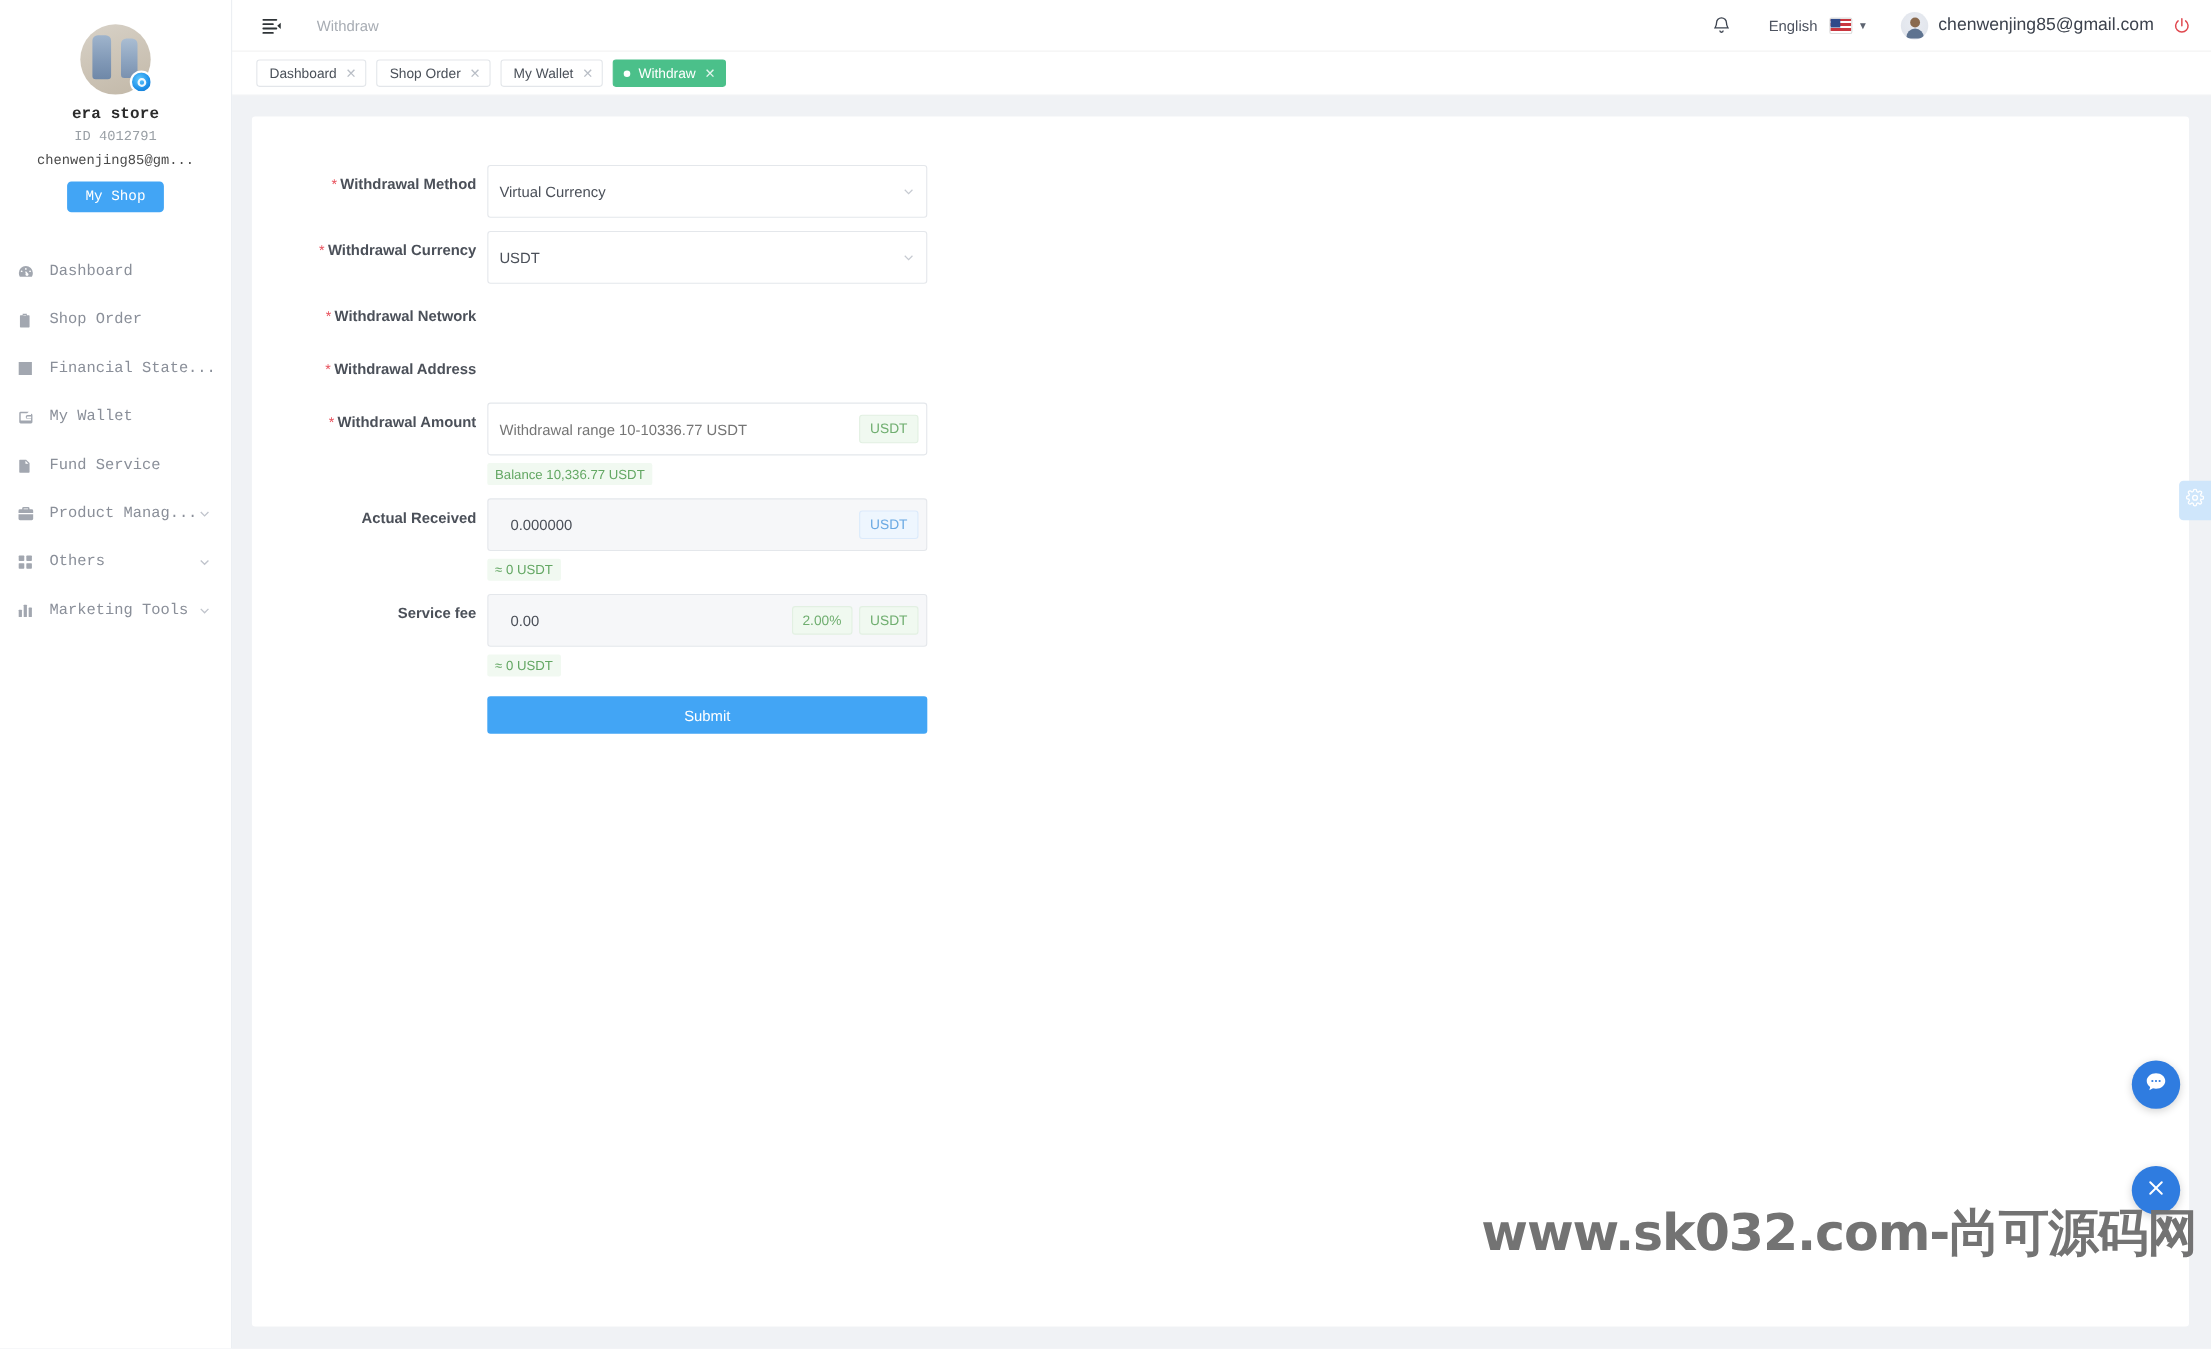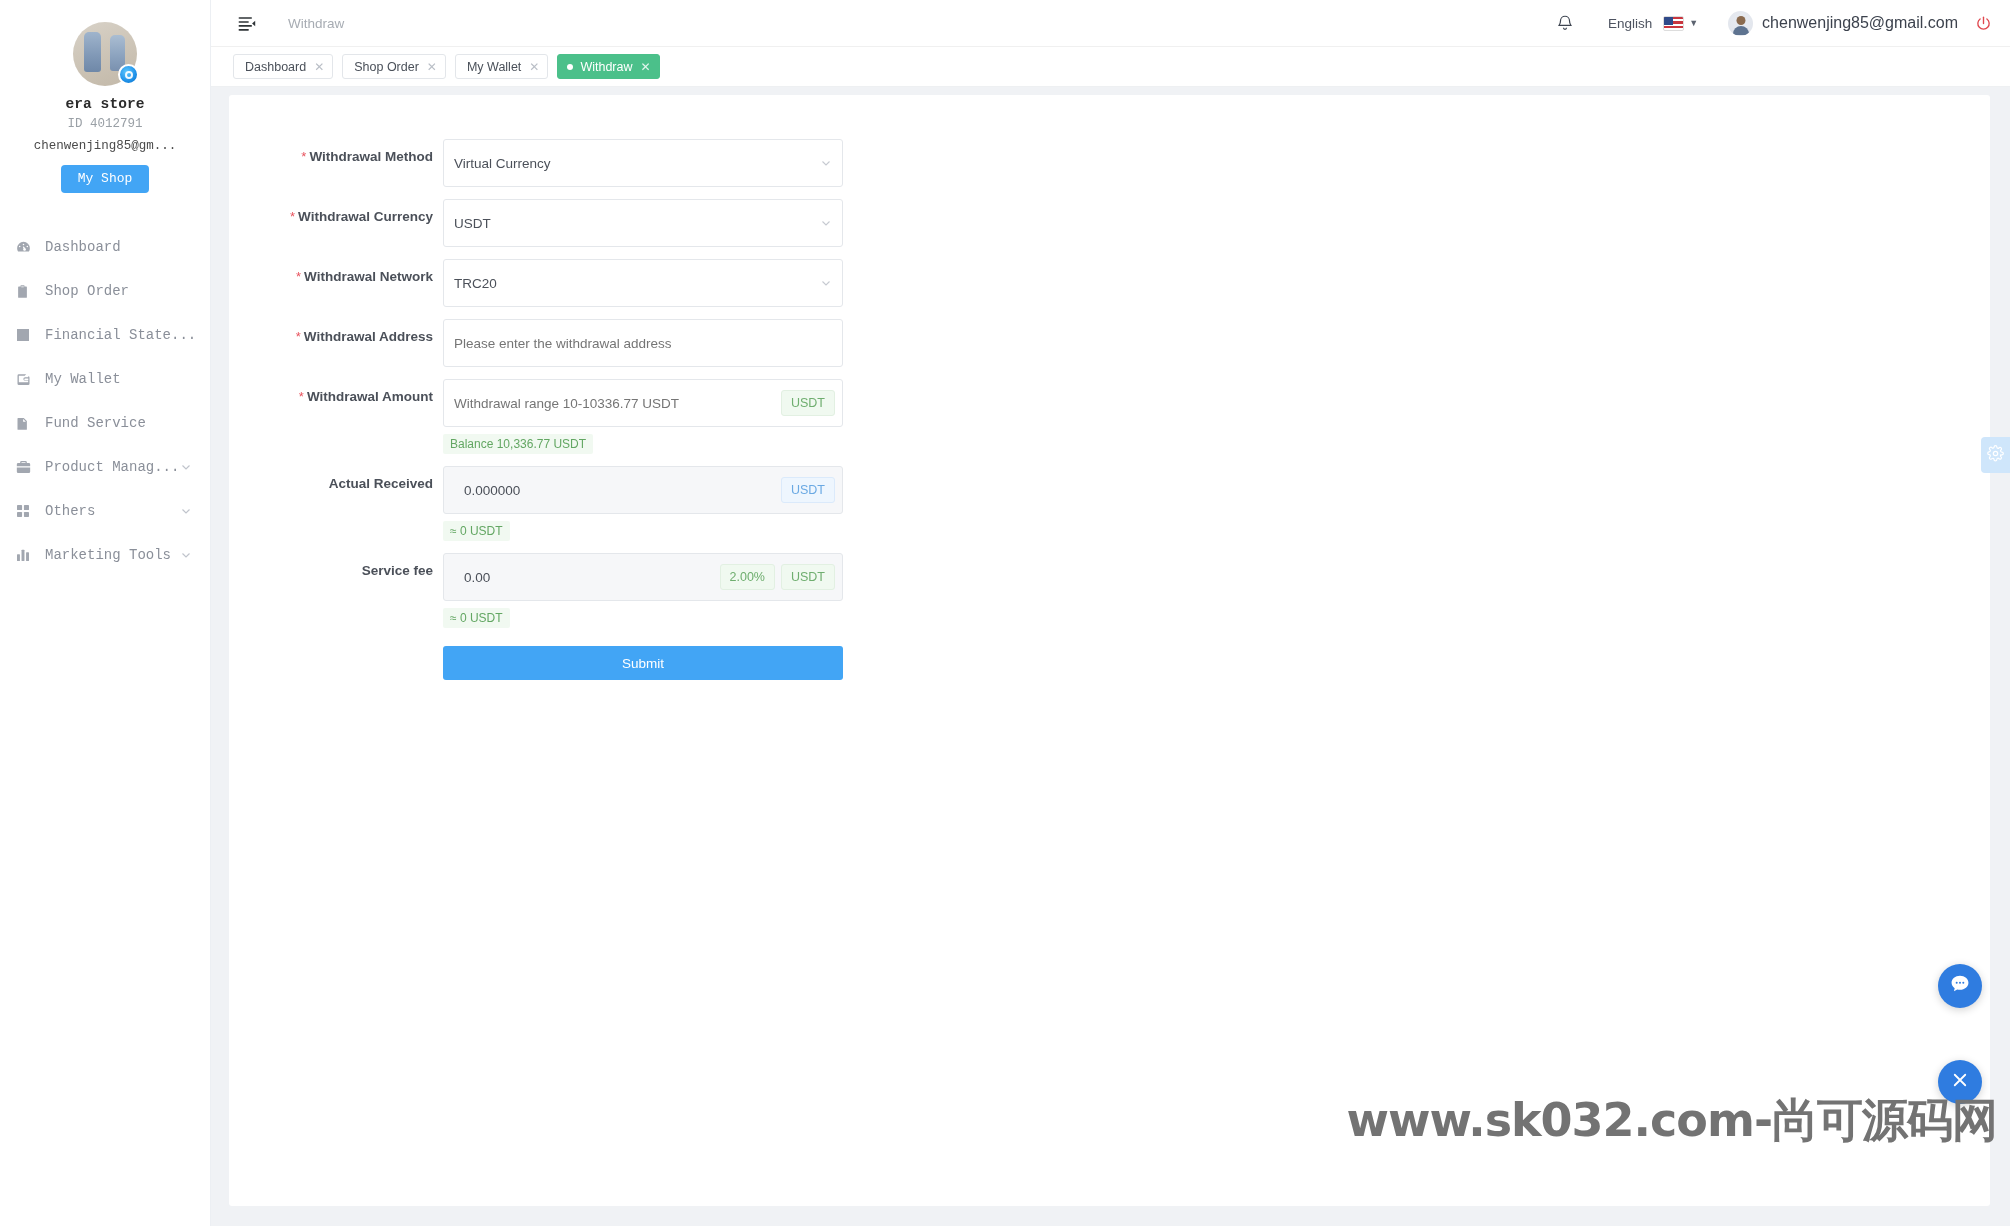--- a/index.html
+++ b/index.html
@@ -135,21 +135,21 @@
   .tab.active {
     background: #4bc08a; border-color: #4bc08a; color: #fff;
     padding-left: 9px;
   }
   .tab.active .tab-x { color: rgba(255,255,255,.85); }
   .tab-dot {
     width: 6px; height: 6px; border-radius: 50%;
     background: #fff; margin-right: 7px; display: inline-block;
   }
 
-  .content-wrap { flex: 1; padding: 8px 20px 20px 18px; overflow: hidden; }
+  .content-wrap { flex: 1; padding: 19px 20px 20px 18px; overflow: hidden; }
   .card {
     background: #fff; border-radius: 3px; height: 100%;
     padding: 44px 0 0 0; position: relative;
   }
 
   
   .form { width: 100%; }
   .frow { display: flex; align-items: flex-start; margin-bottom: 12px; }
   .flabel {
     width: 214px; min-width: 214px;
@@ -427,40 +427,25 @@
                     </svg>
                 </span>
               </div>
             </div>
           </div>
 
           <div class="frow">
             <div class="flabel">
               <span class="req">*</span><span>Withdrawal Network</span>
             </div>
-            <div class="fctl">
-              <div class="ctl-box">
-                <span class="ctl-text">TRC20</span>
-                <span class="ctl-arrow">
-                  <svg width="12" height="12" viewBox="0 0 24 24" fill="none" stroke="currentColor" stroke-width="2.2">
-                      <path d="M5 9l7 7 7-7"></path>
-                    </svg>
-                </span>
-              </div>
-            </div>
           </div>
 
           <div class="frow">
             <div class="flabel">
               <span class="req">*</span><span>Withdrawal Address</span>
-            </div>
-            <div class="fctl">
-              <div class="ctl-box">
-                <input class="ctl-text" style="border: none; outline: none; width: 100%; background: transparent; font-family: inherit; font-size: 13.5px; color: rgb(75, 80, 89);" placeholder="Please enter the withdrawal address">
-              </div>
             </div>
           </div>
 
           <div class="frow">
             <div class="flabel">
               <span class="req">*</span><span>Withdrawal Amount</span>
             </div>
             <div class="fctl">
               <div class="ctl-box" style="padding-right:0;">
                 <div class="ctl-input-area">

